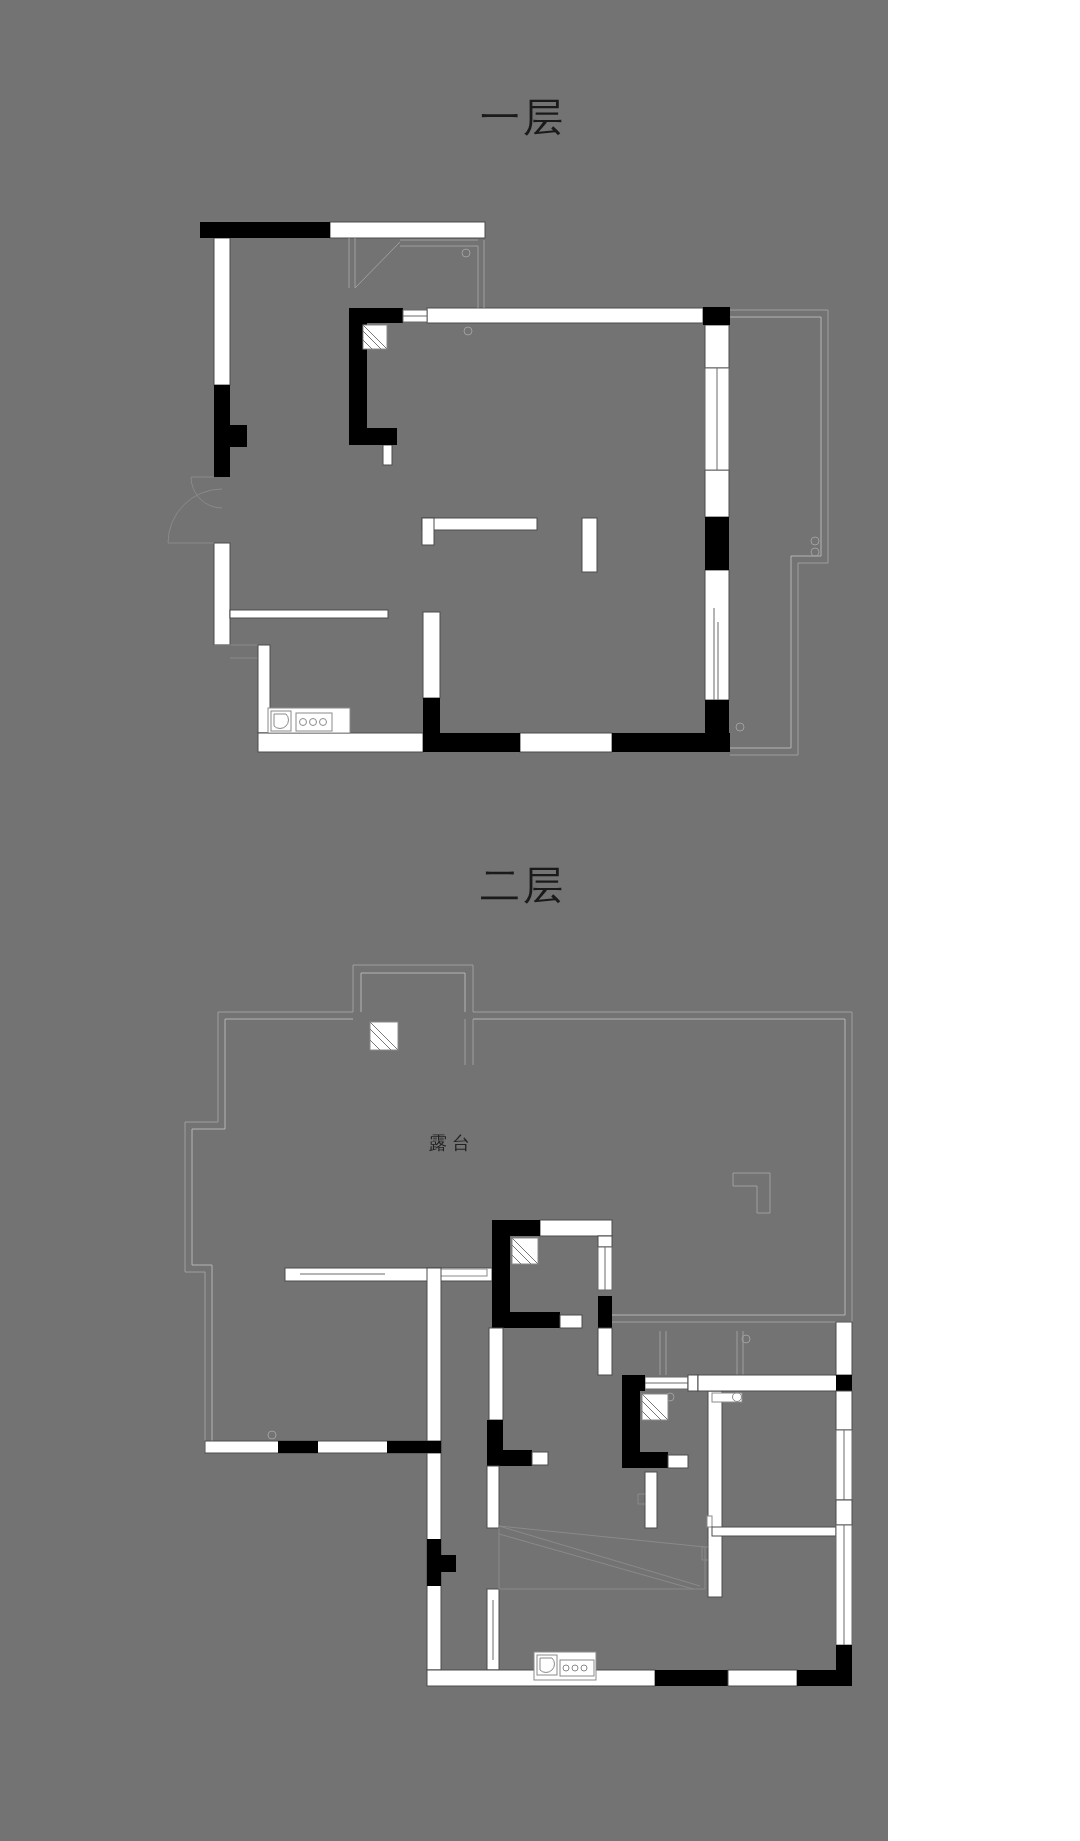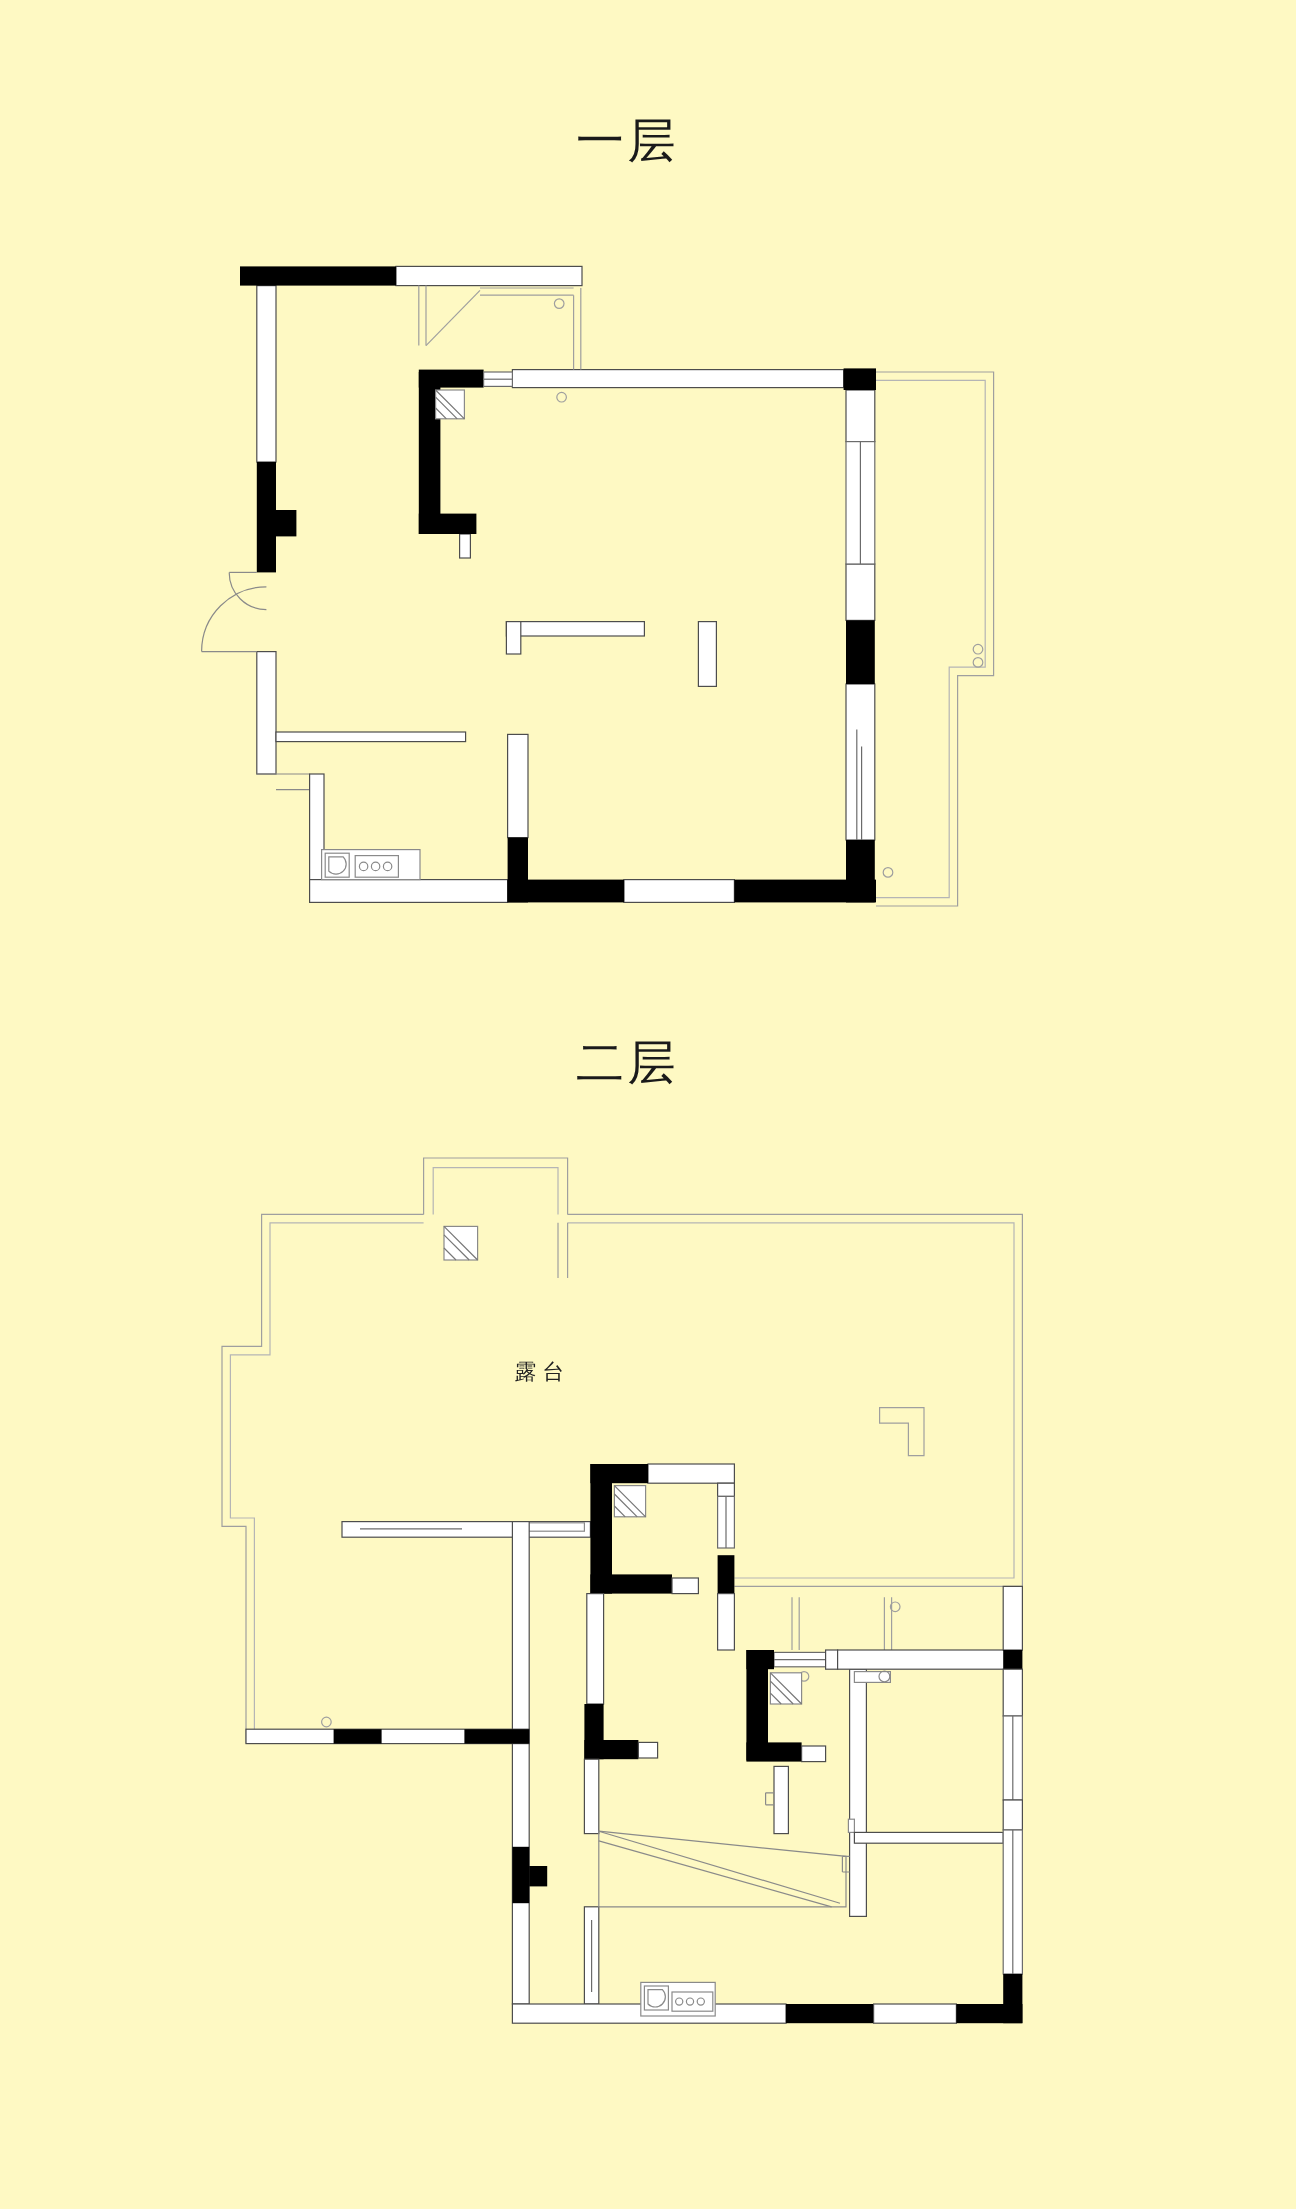--- a/index.html
+++ b/index.html
@@ -1,16 +1,16 @@
 <!DOCTYPE html>
 <html><head>
 <meta charset="utf-8">
 <style>
   html,body{margin:0;padding:0;background:#ffffff;}
-  .canvas{position:relative;width:1080px;height:1841px;background:#fef9c3;overflow:hidden;
+  .canvas{position:relative;width:888px;height:1841px;background:#737373;overflow:hidden;
           font-family:"DejaVu Sans","Liberation Sans",sans-serif;}
   svg{display:block}
   .floor-title{font-size:40px;letter-spacing:3px;fill:#1a1a1a;font-weight:500;}
   .room-label{font-size:18px;letter-spacing:5px;fill:#222222;}
   .wallfill{fill:#000000;stroke:none;}
   .wall{fill:#ffffff;stroke:#4d4d4d;stroke-width:1;}
   .thin{fill:none;stroke:#9f9f9f;stroke-width:1;}
   .thin2{fill:none;stroke:#b5b5b5;stroke-width:1;}
   .fix{fill:#ffffff;stroke:#8a8a8a;stroke-width:1;}
   .fixl{fill:none;stroke:#8a8a8a;stroke-width:1;}

